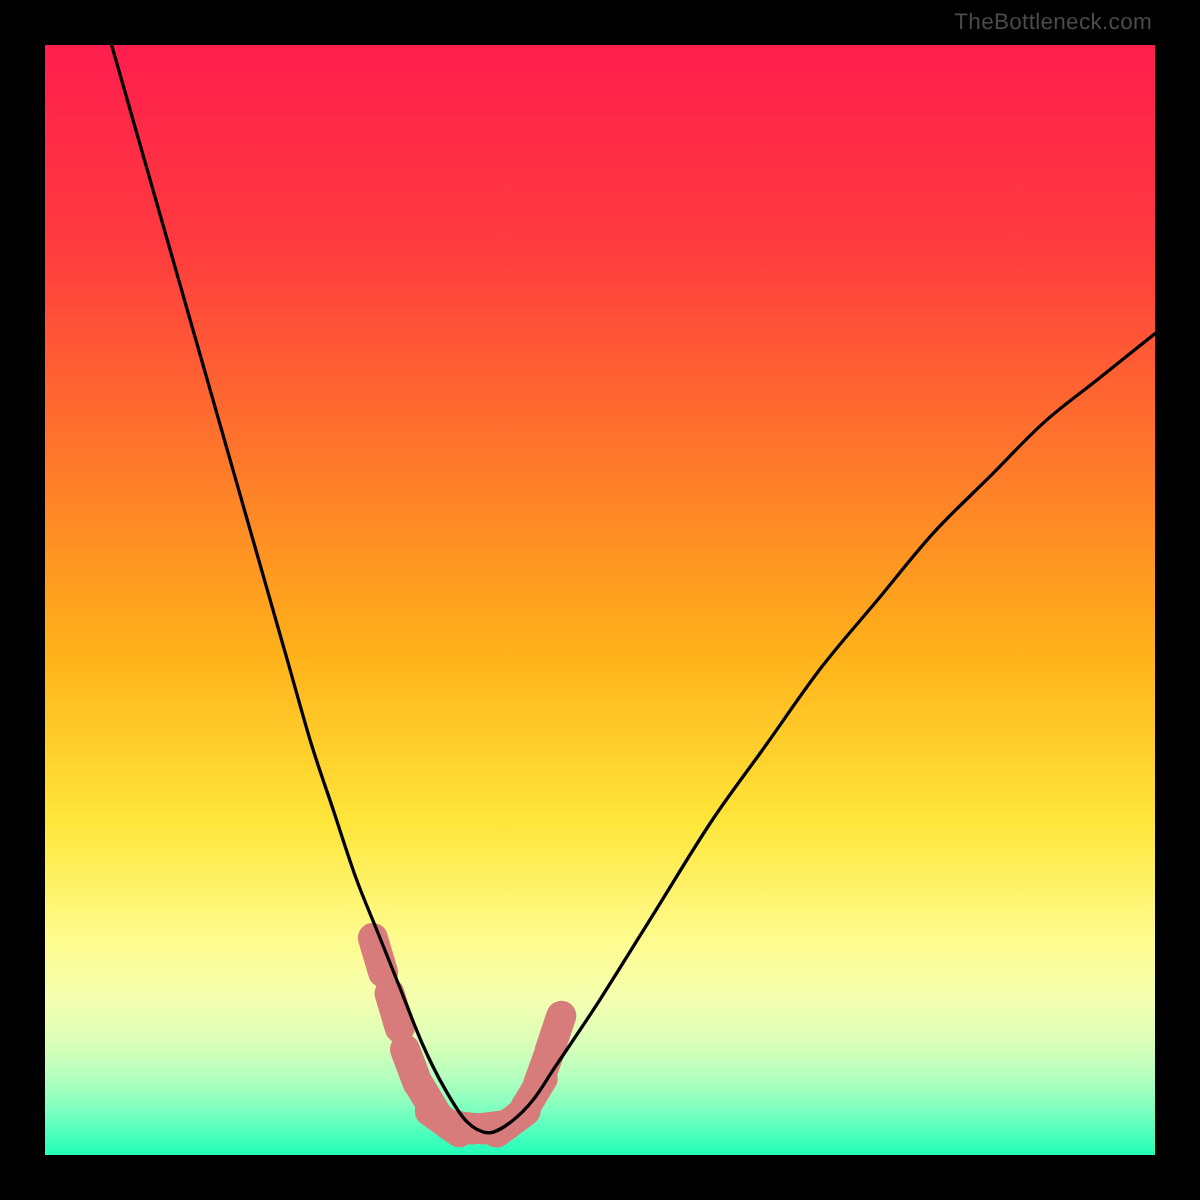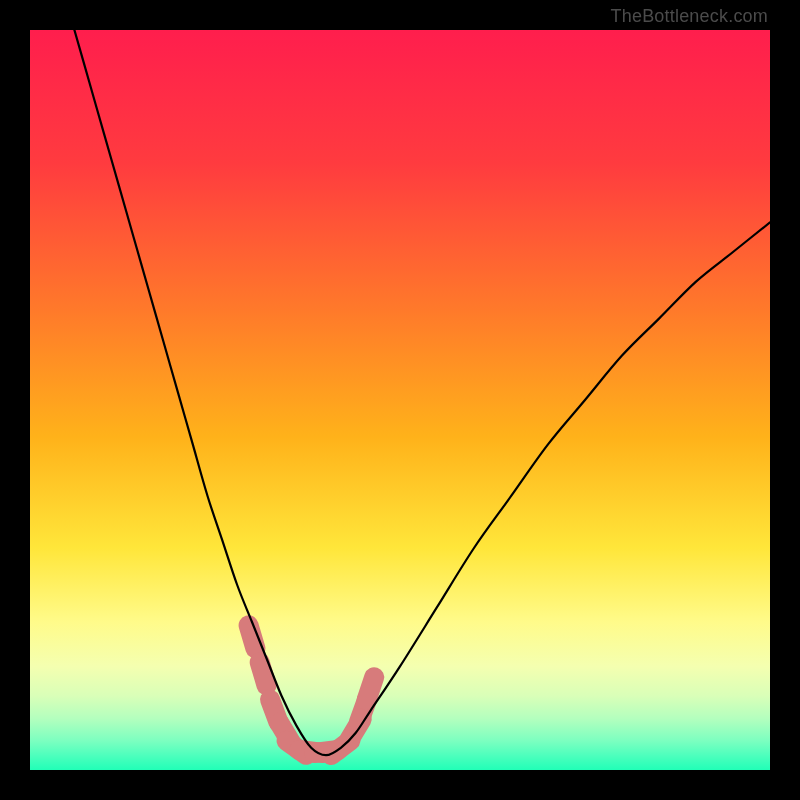--- a/index.html
+++ b/index.html
@@ -30,21 +30,21 @@
     position: absolute;
     top: 0; left: 0;
     width: 100%;
     height: 100%;
   }
   .watermark {
     position: absolute;
     top: 6px;
     right: 32px;
     color: #4b4b4b;
-    font-size: 18px;
+    font-size: 15px;
     font-weight: 400;
     letter-spacing: 0.2px;
   }
   svg.curve-layer {
     position: absolute;
     top: 0; left: 0;
     width: 100%;
     height: 100%;
   }
 </style>

